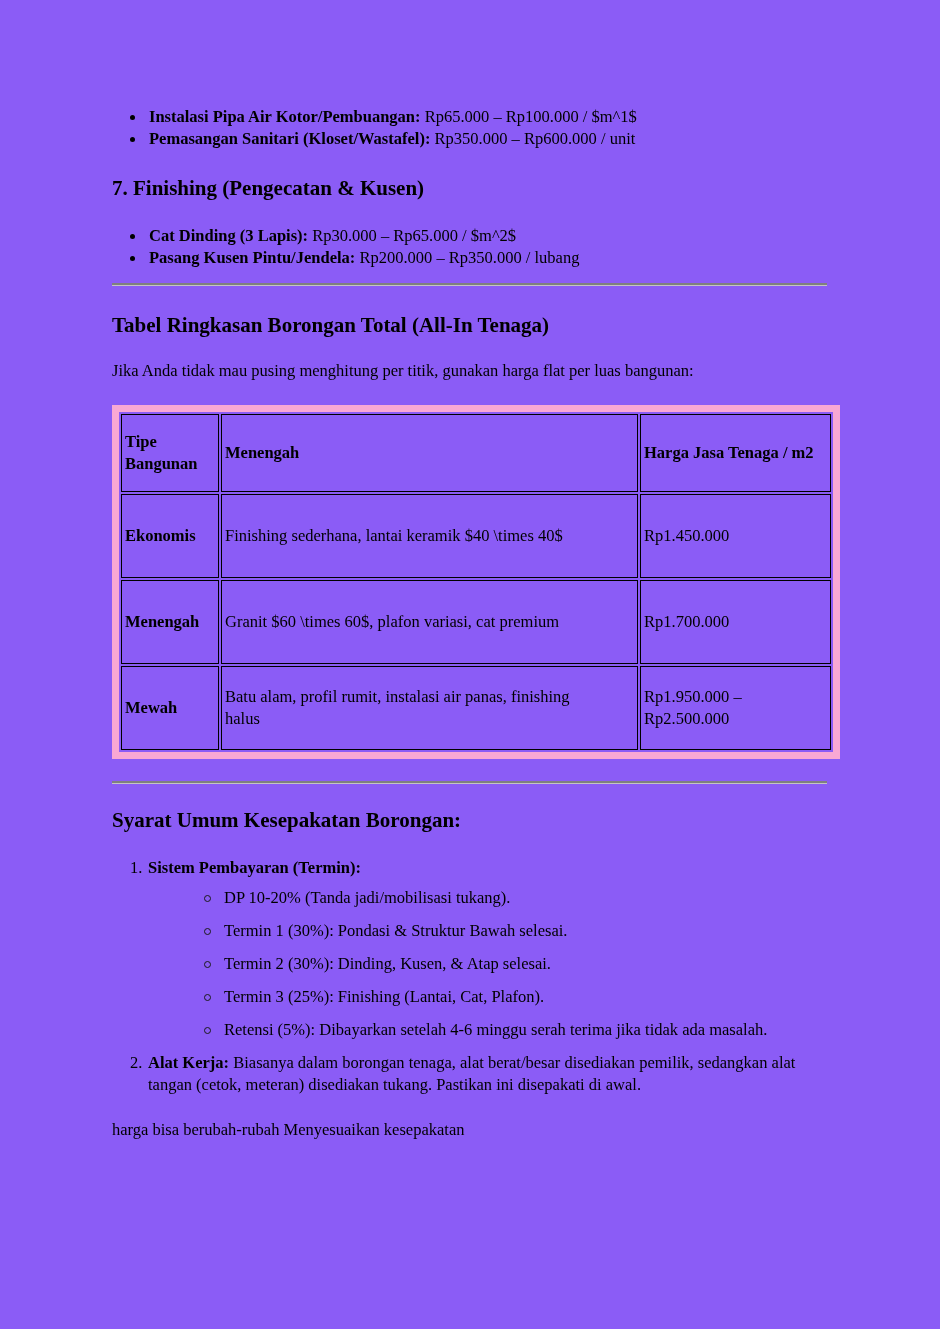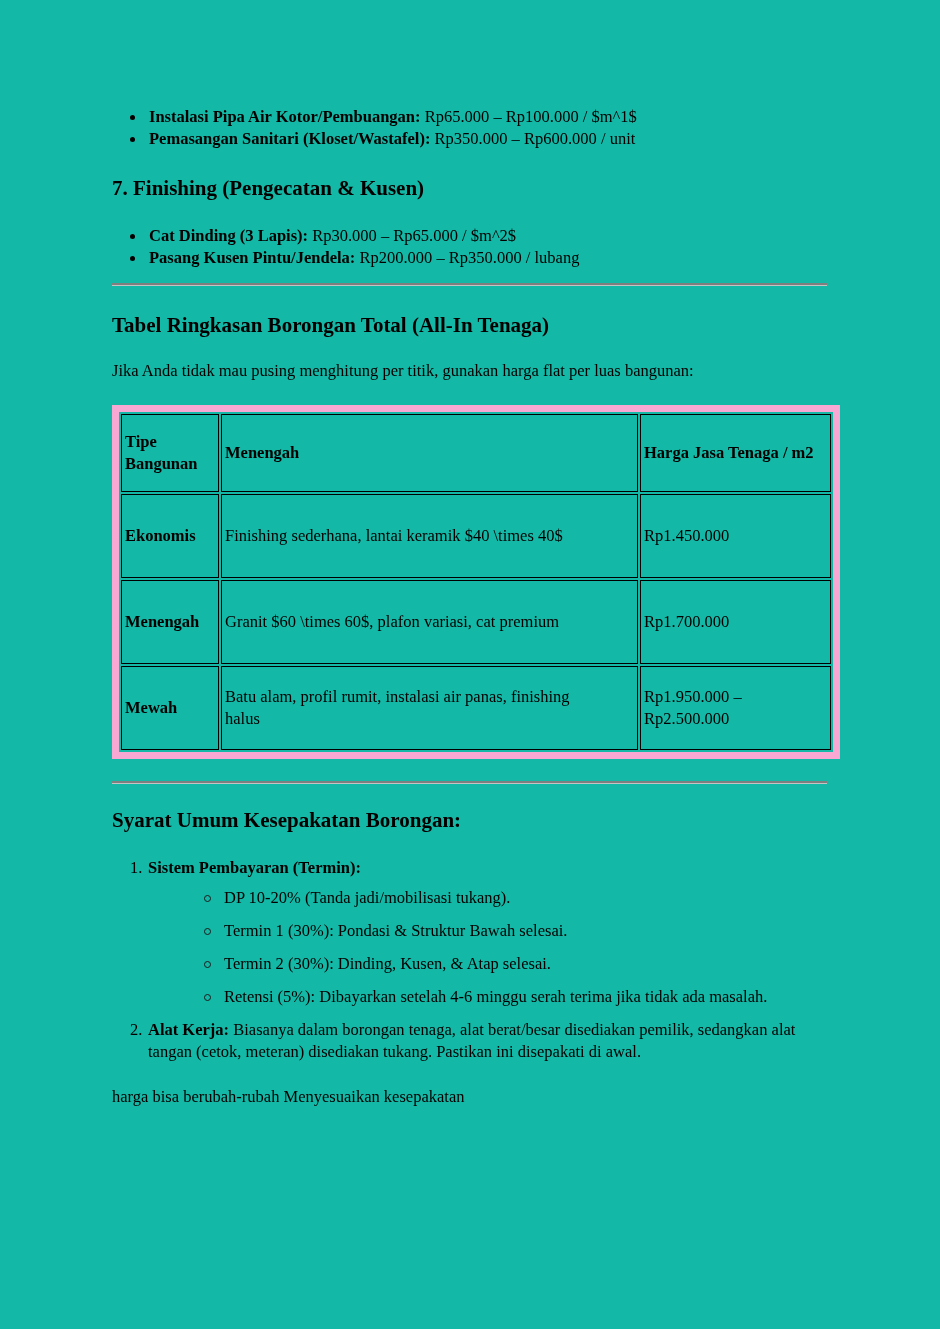--- a/index.html
+++ b/index.html
@@ -2,21 +2,21 @@
 <html><head>
 <meta charset="utf-8">
 <style>
   html, body { margin: 0; padding: 0; background: #ffffff; }
   .page {
     position: relative;
     width: 940px;
     height: 1329px;
     box-sizing: border-box;
     padding: 106px 113px 0 112px;
-    background: #14b8a6;
+    background: #8b5cf6;
     color: #000000;
     font-family: "Liberation Serif", "DejaVu Serif", serif;
     font-size: 16.5px;
     line-height: 22px;
     overflow: hidden;
   }
   .sec-heading {
     margin: 0;
     font-size: 21px;
     line-height: 25px;
@@ -162,20 +162,24 @@
         <li>
           <span class="circle"></span>
           <span>Termin 1 (30%): Pondasi &amp; Struktur Bawah selesai.</span>
         </li>
         <li>
           <span class="circle"></span>
           <span>Termin 2 (30%): Dinding, Kusen, &amp; Atap selesai.</span>
         </li>
         <li>
           <span class="circle"></span>
+          <span>Termin 3 (25%): Finishing (Lantai, Cat, Plafon).</span>
+        </li>
+        <li>
+          <span class="circle"></span>
           <span>Retensi (5%): Dibayarkan setelah 4-6 minggu serah terima jika tidak ada masalah.</span>
         </li>
       </ul>
     </li>
     <li id="term-item-2">
       <span class="num">2.</span>
       <span class="lbl">Alat Kerja:</span><span> Biasanya dalam borongan tenaga, alat berat/besar disediakan pemilik, sedangkan alat tangan (cetok, meteran) disediakan tukang. Pastikan ini disepakati di awal.</span>
     </li>
   </ol>
 

